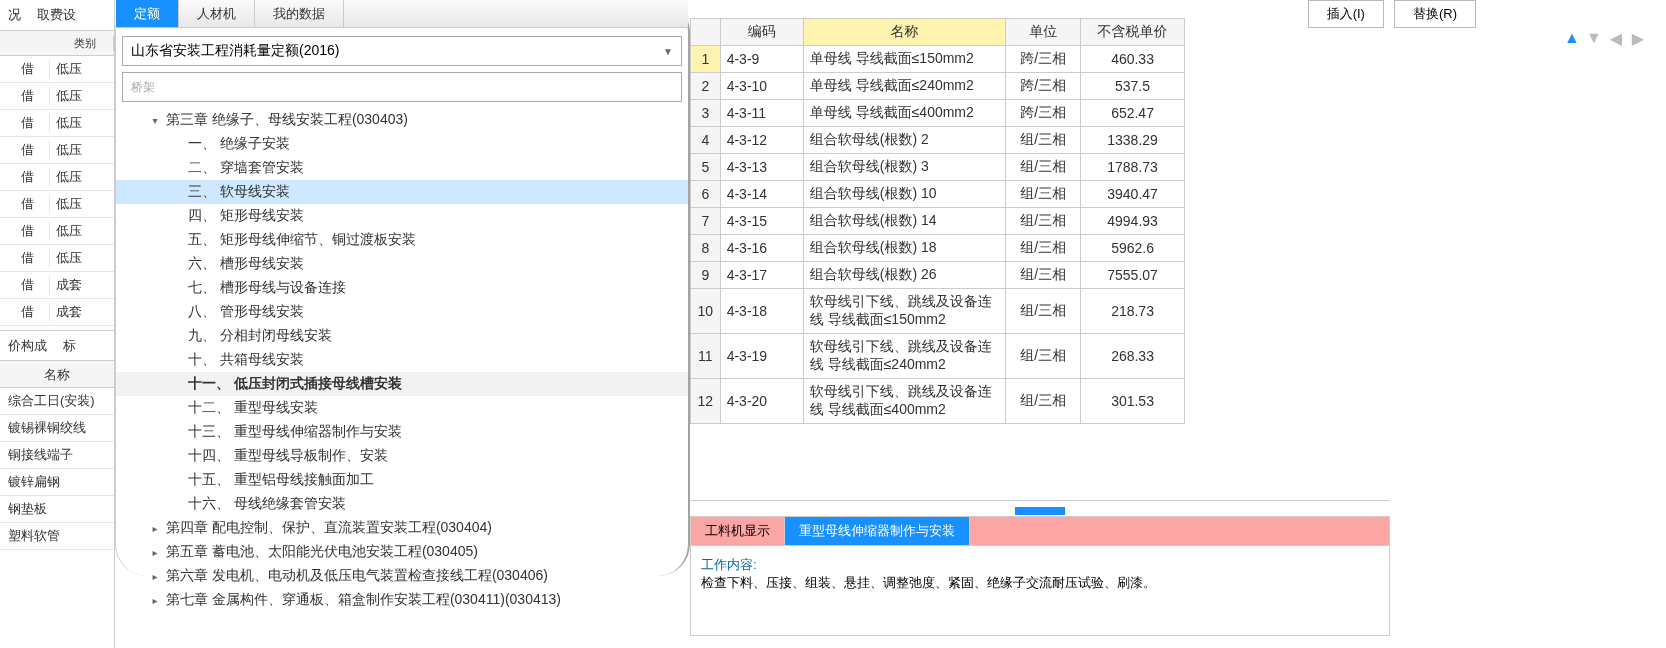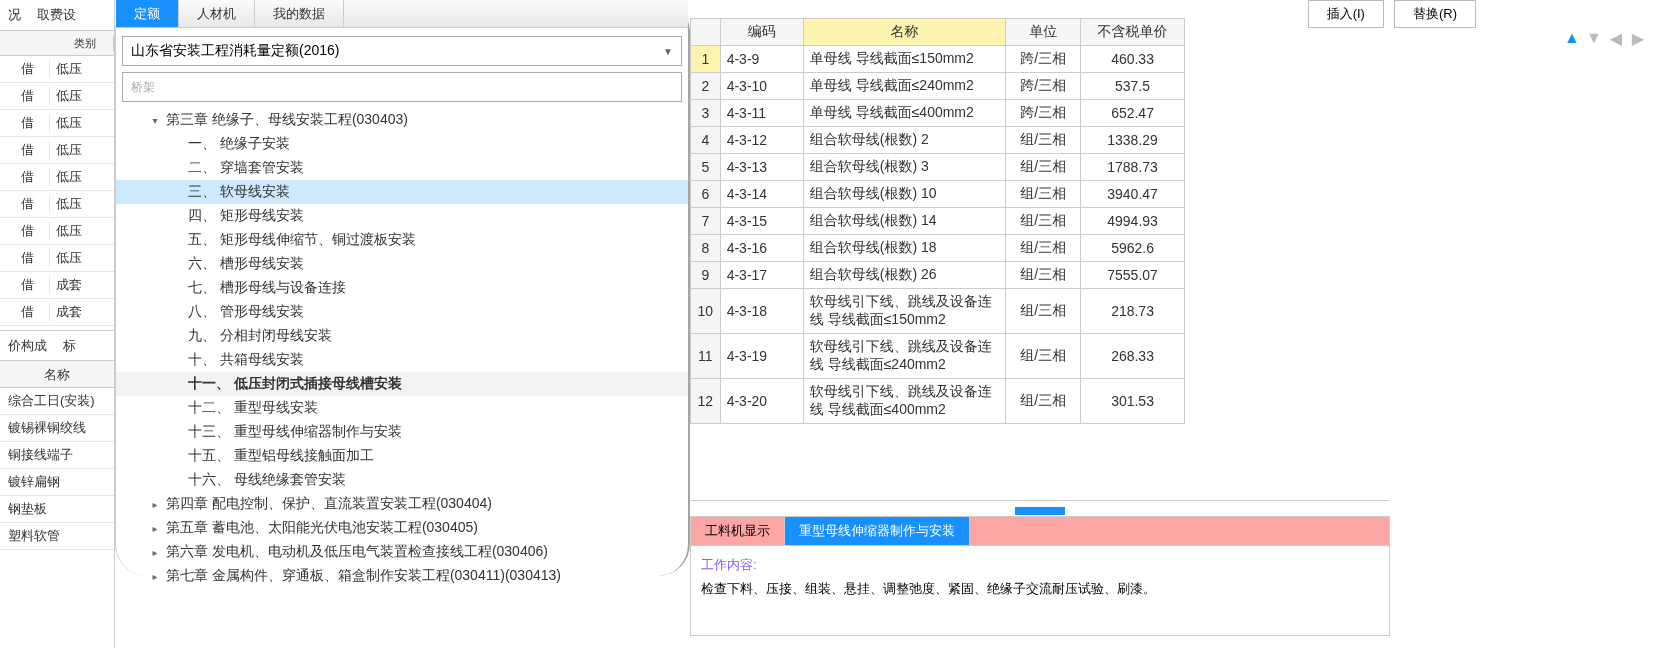--- a/index.html
+++ b/index.html
@@ -62,21 +62,21 @@
 .arrow-gray { color: #bbb; }
 
 
 .bottom-panel { position: absolute; left: 690px; top: 495px; width: 700px; }
 .collapse-bar { position: absolute; left: 690px; top: 500px; width: 700px; height: 12px; text-align: center; border-top: 1px solid #ccc; }
 .collapse-bar .grip { background: #1890ff; width: 50px; height: 8px; margin: 0 auto; display:inline-block; }
 .bottom-tabs { display: flex; background: #fca5a5; border: 1px solid #ccc; border-bottom: 1px solid #ccc; }
 .b-tab { padding: 5px 14px; font-size: 13px; border-right: 1px solid #ccc; }
 .b-tab.active { background: #1890ff; color: #fff; }
 .bottom-content { border: 1px solid #ccc; border-top: none; padding: 10px; font-size: 13px; min-height: 90px; }
-.bottom-content .lbl { color: #8b5cf6; margin-bottom: 6px; }
+.bottom-content .lbl { color: #0369a1; }
 </style>
 </head>
 <body>
 
 <div class="top-buttons">
   <button class="btn">插入(I)</button>
   <button class="btn">替换(R)</button>
 </div>
 
 <div class="right-strip">
@@ -176,20 +176,21 @@
       <div class="tree-row indent2">四、 矩形母线安装</div>
       <div class="tree-row indent2">五、 矩形母线伸缩节、铜过渡板安装</div>
       <div class="tree-row indent2">六、 槽形母线安装</div>
       <div class="tree-row indent2">七、 槽形母线与设备连接</div>
       <div class="tree-row indent2">八、 管形母线安装</div>
       <div class="tree-row indent2">九、 分相封闭母线安装</div>
       <div class="tree-row indent2">十、 共箱母线安装</div>
       <div class="tree-row indent2 hover">十一、 低压封闭式插接母线槽安装</div>
       <div class="tree-row indent2">十二、 重型母线安装</div>
       <div class="tree-row indent2">十三、 重型母线伸缩器制作与安装</div>
+      <div class="tree-row indent2">十四、 重型母线导板制作、安装</div>
       <div class="tree-row indent2">十五、 重型铝母线接触面加工</div>
       <div class="tree-row indent2">十六、 母线绝缘套管安装</div>
       <div class="tree-row indent1">
         <span class="expand">▸</span>
         <span>第四章 配电控制、保护、直流装置安装工程(030404)</span>
       </div>
       <div class="tree-row indent1">
         <span class="expand">▸</span>
         <span>第五章 蓄电池、太阳能光伏电池安装工程(030405)</span>
       </div>

